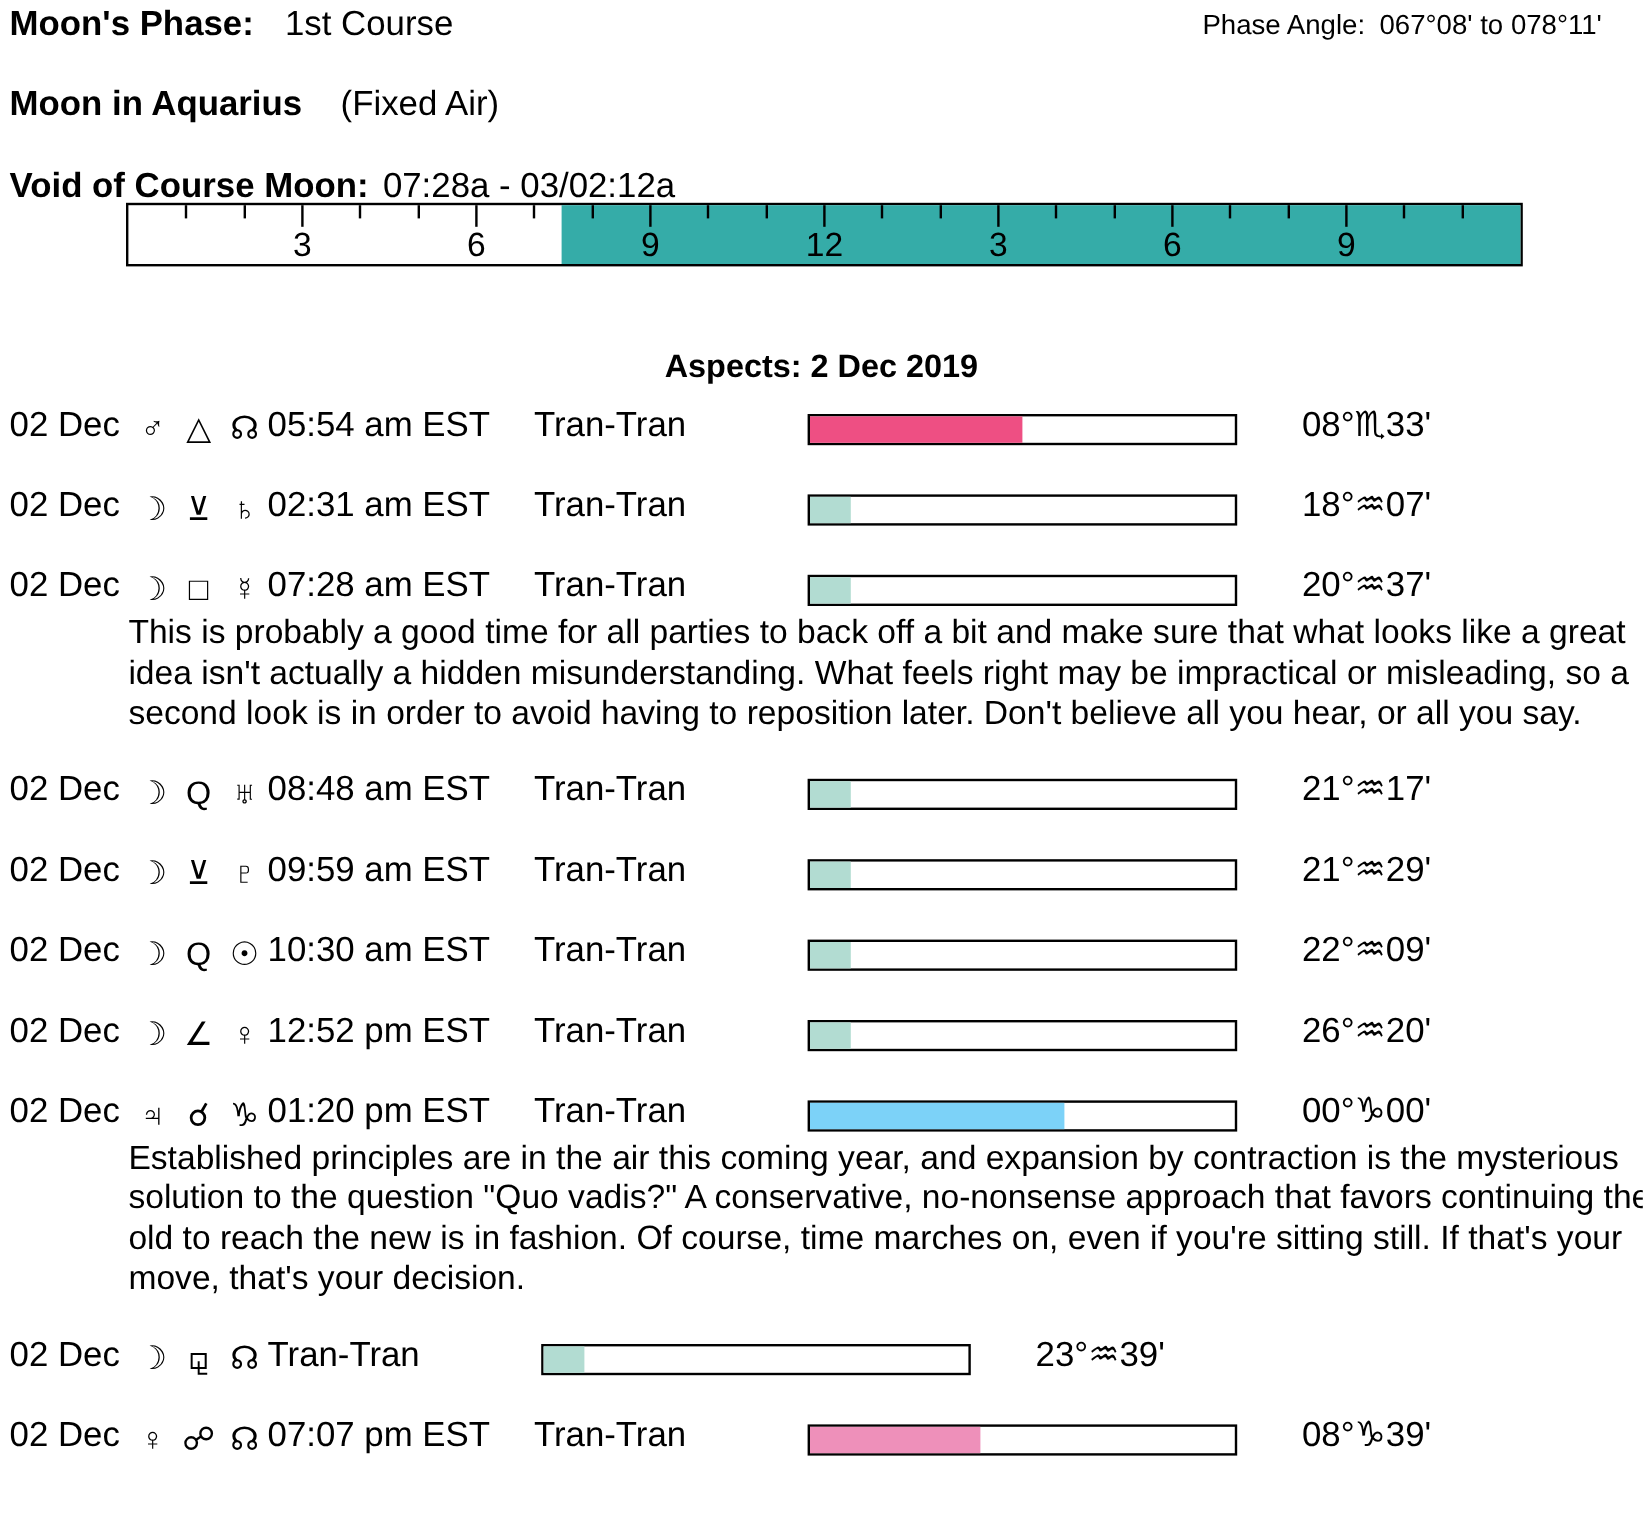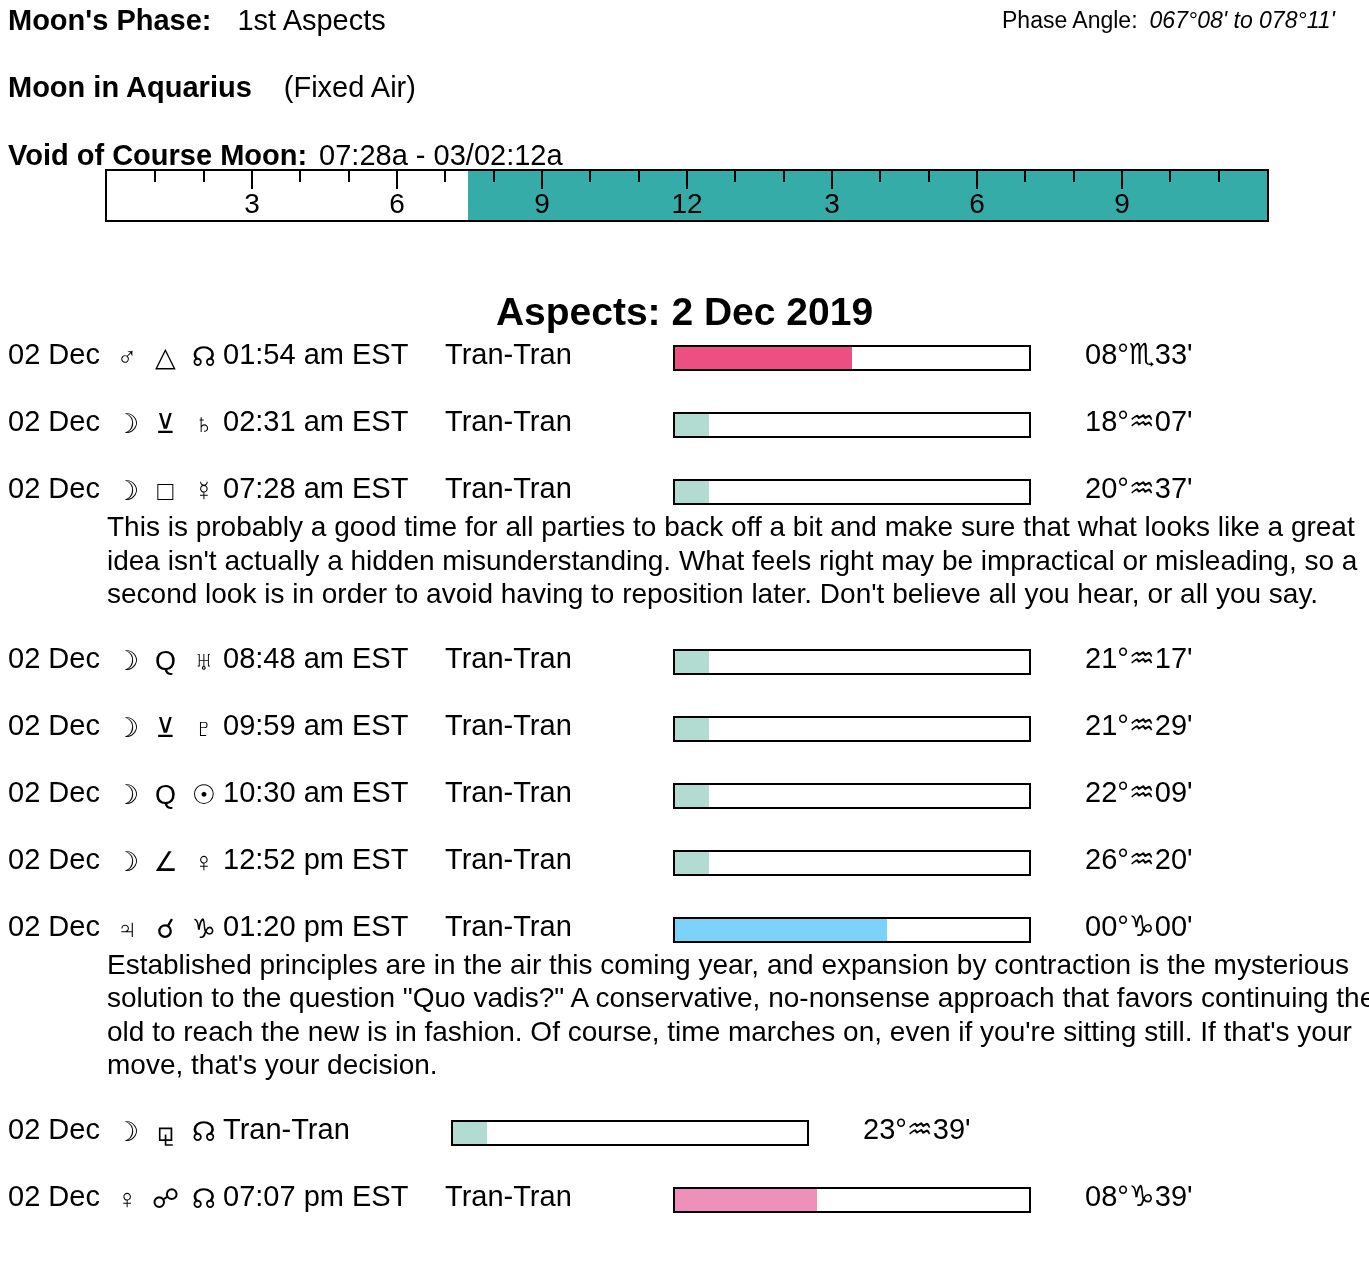--- a/index.html
+++ b/index.html
@@ -10,38 +10,38 @@
   }
   .b{font-weight:bold;}
   .hdr{position:absolute;left:8px;white-space:nowrap;font-size:29px;}
   #line1{top:4px;}
   #line2{top:71px;}
   #line3{top:139px;}
   #line1 .val{margin-left:26px;}
   #line2 .val{margin-left:32px;}
   #line3 .val{margin-left:12px;}
   #phase-angle{position:absolute;left:1002px;top:7px;font-size:23px;white-space:nowrap;}
-  #phase-angle .val{margin-left:12px;font-style:italic;}
+  #phase-angle .val{margin-left:12px;}
 
   
   #voc-ruler{
     position:absolute;left:105px;top:169px;width:1164px;height:53px;
     border:2px solid #000;box-sizing:border-box;background:#fff;
   }
   #voc-highlight{position:absolute;top:0;bottom:0;right:0;}
   .tick{position:absolute;top:0;width:2px;margin-left:-1px;background:#000;height:11px;}
   .tick.major{height:18px;}
   .tick-label{
     position:absolute;top:19px;font-size:28px;line-height:28px;
     transform:translateX(-50%);
   }
 
   #aspects-heading{
     position:absolute;top:290px;left:0;right:0;text-align:center;
-    font-size:39px;font-weight:bold;
+    font-size:27px;font-weight:bold;
   }
   #rows{position:absolute;top:343px;left:0;width:1369px;}
   .row{
     display:flex;align-items:flex-end;height:28px;margin:0 0 39px 8px;
     font-size:29px;white-space:nowrap;
   }
   .c-date{width:100px;}
   .c-sym{width:115px;display:flex;}
   .c-sym span{flex:1;text-align:center;font-size:27px;line-height:28px;}
   .c-time{width:222px;}
@@ -54,21 +54,21 @@
   .c-pos{margin-left:54px;}
   .note{
     font-size:28px;line-height:33.5px;white-space:normal;
     margin:-34px 0 36px 107px;width:1275px;
   }
 </style>
 </head>
 <body>
 
 <div id="line1" class="hdr">
-  <span class="b">Moon's Phase:</span><span class="val">1st Aspects</span>
+  <span class="b">Moon's Phase:</span><span class="val">1st Course</span>
 </div>
 
 <div id="phase-angle">
   <span>Phase Angle:</span><span class="val">067°08' to 078°11'</span>
 </div>
 
 <div id="line2" class="hdr">
   <span class="b">Moon in Aquarius</span><span class="val">(Fixed Air)</span>
 </div>
 
@@ -113,21 +113,21 @@
 <div id="aspects-heading">Aspects: 2 Dec 2019</div>
 
 <div id="rows">
   <div class="row">
     <span class="c-date">02 Dec</span>
     <span class="c-sym">
       <span>♂</span>
       <span>△</span>
       <span>☊</span>
     </span>
-    <span class="c-time">01:54 am EST</span>
+    <span class="c-time">05:54 am EST</span>
     <span class="c-type">Tran-Tran</span>
     <span class="c-bar">
       <span class="fill" style="width: 50%; background: rgb(238, 79, 131);"></span>
     </span>
     <span class="c-pos">08°♏33'</span>
   </div>
 
   <div class="row">
     <span class="c-date">02 Dec</span>
     <span class="c-sym">

